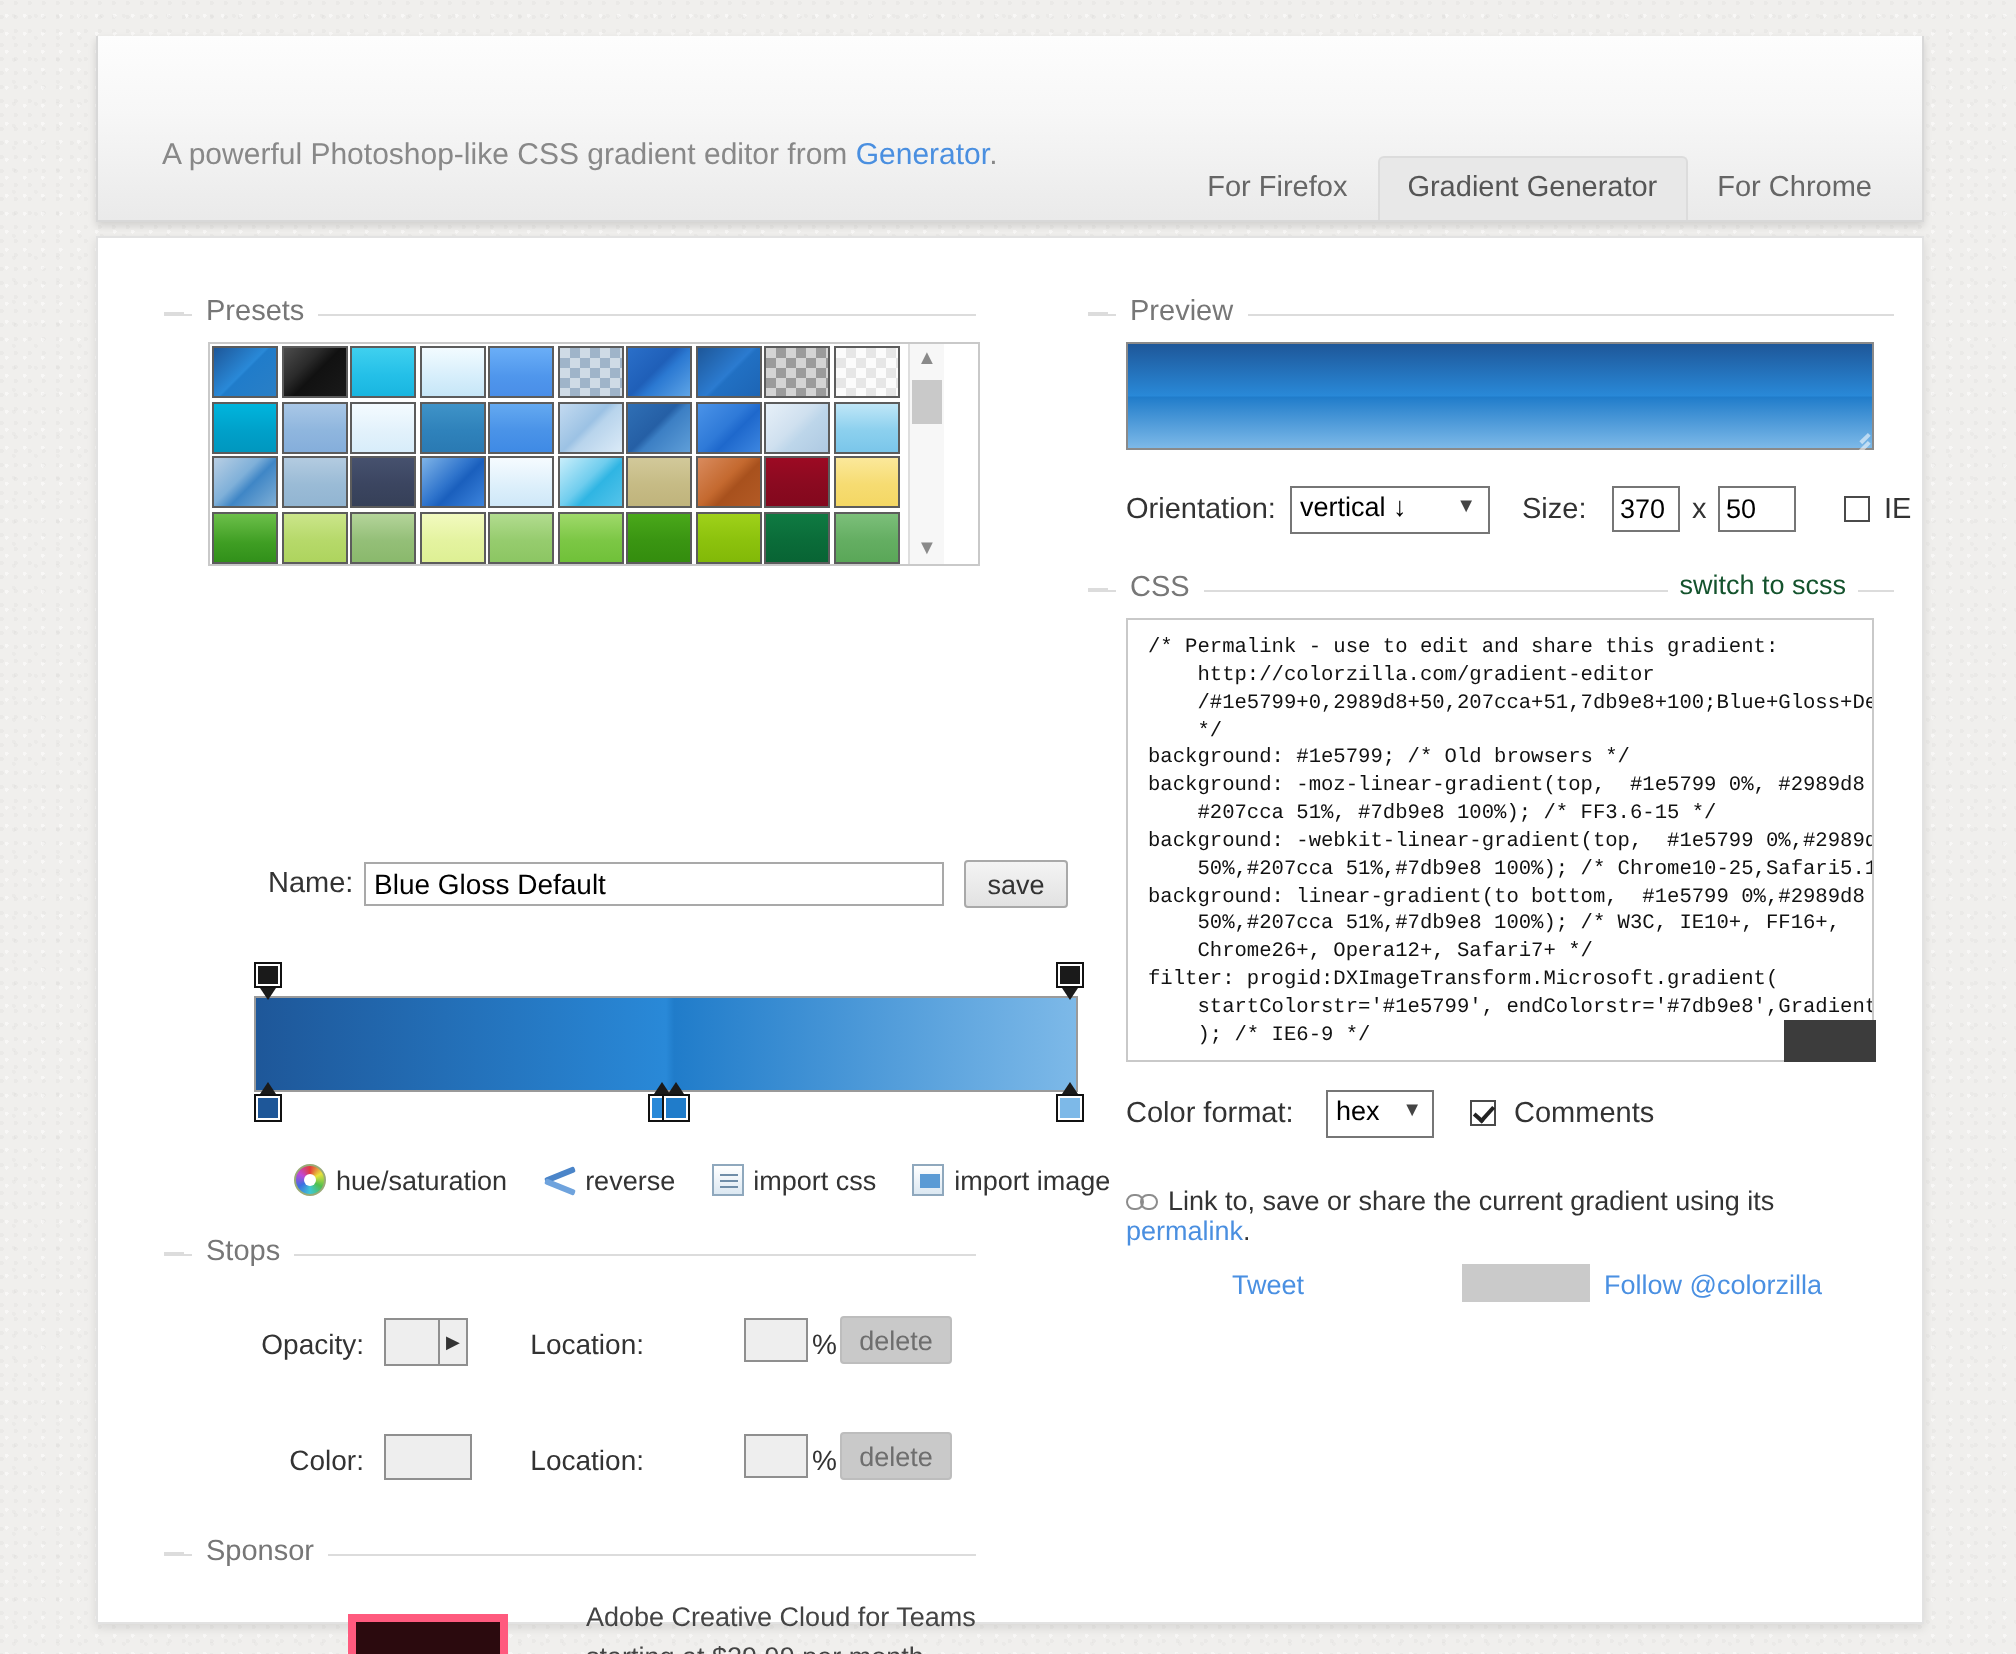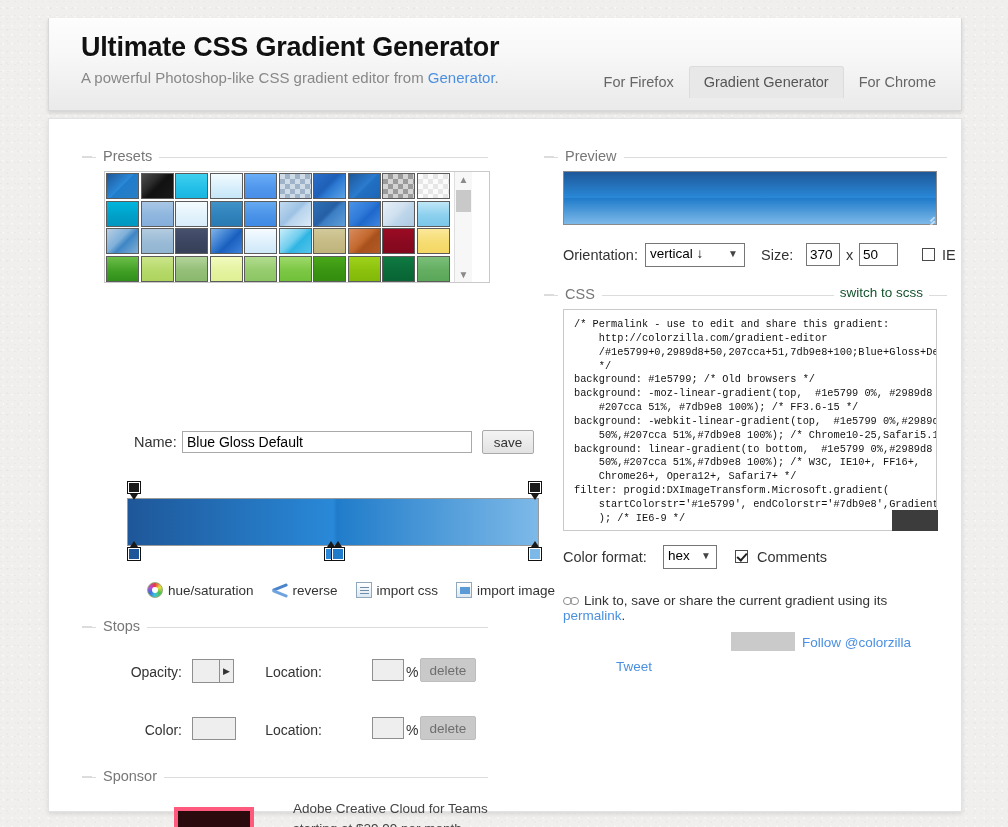--- a/index.html
+++ b/index.html
@@ -31,21 +31,21 @@
     position:absolute; left:32px; top:14px;
     font-size:27px; font-weight:bold; color:#111;
     letter-spacing:-.2px;
     text-shadow: 0 1px 0 #fff;
   }
   .h-sub {
     position:absolute; left:32px; top:51px;
     font-size:15px; color:#888;
   }
   .h-sub a { color:#4a8fe0; text-decoration:none; }
-  .tabs { position:absolute; right:10px; bottom:12px; display:flex; align-items:flex-end; }
+  .tabs { position:absolute; right:10px; bottom:0; display:flex; align-items:flex-end; }
   .tab {
     font-size:14.5px; color:#666; padding:6px 14px 7px;
     border:1px solid transparent; border-bottom:none; cursor:pointer;
     line-height:1.25;
   }
   .tab.active {
     background:#e8e8e8;
     border-color:#dcdcdc;
     border-radius:3px 3px 0 0;
     color:#555;
@@ -237,31 +237,30 @@
   }
   .f-sel .chev{ position:absolute; right:5px; top:4px; font-size:10px; color:#444; }
 
   .link-row { position:absolute; left:19px; top:298px; width:384px; font-size:13.5px; color:#333; }
   .chain { display:inline-block; width:16px; height:9px; position:relative; vertical-align:-1px; margin-right:5px;}
   .chain::before,.chain::after{content:"";position:absolute;top:0;width:9px;height:8px;border:1.5px solid #8c8c8c;border-radius:4px;box-sizing:border-box;}
   .chain::before{left:0;} .chain::after{right:0;}
   .link-row a { color:#4a8fe0; text-decoration:none; }
 
   .social { position:absolute; left:19px; top:338px; width:384px; height:20px; font-size:13.5px; }
-  .tweet { position:absolute; left:53px; top:2px; color:#4a90e2; cursor:pointer;margin-top:24px; }
+  .tweet { position:absolute; left:53px; top:2px; color:#4a90e2; cursor:pointer; }
   .sbox { position:absolute; left:168px; top:-1px; width:64px; height:19px; background:#cacaca; }
   .follow { position:absolute; left:239px; top:2px; color:#4a90e2; cursor:pointer; }
 </style>
 </head>
 <body>
 
 <div class="page">
 
   <div class="header">
-    <div class="h-title">Ultimate CSS Gradient Generator</div>
     <div class="h-sub"><span>A powerful Photoshop-like CSS gradient editor from </span><a href="#">Generator</a><span>.</span></div>
     <div class="tabs">
       <div class="tab">For Firefox</div>
       <div class="tab active">Gradient Generator</div>
       <div class="tab">For Chrome</div>
     </div>
   </div>
 
   <div class="panel">
 

